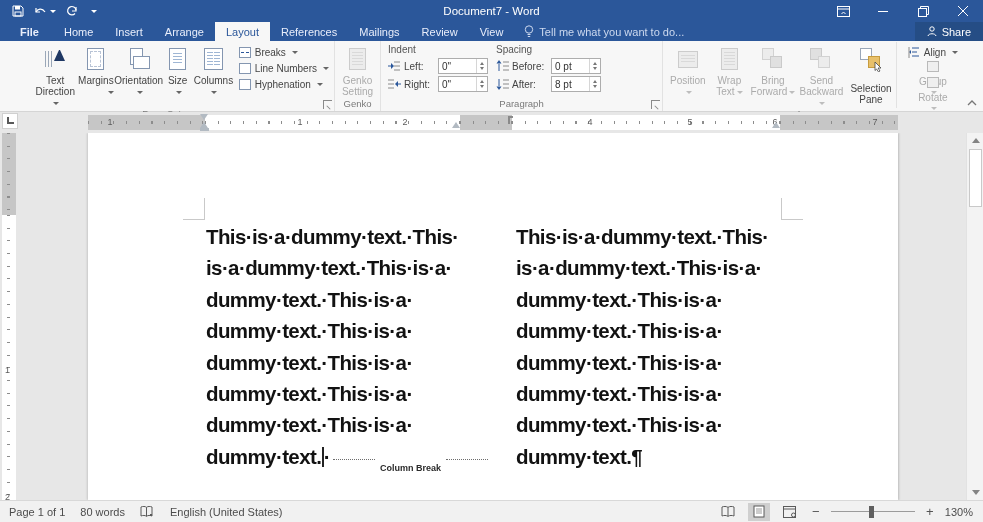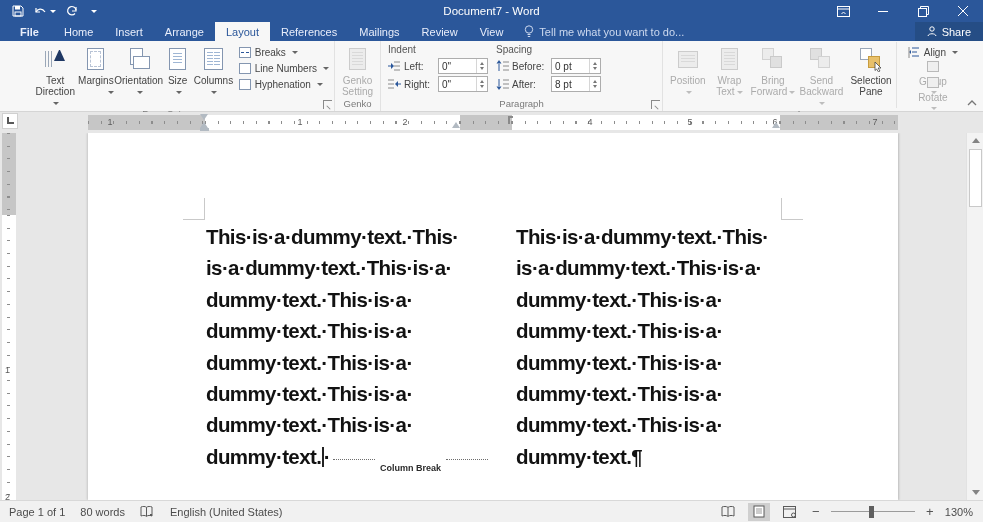--- a/index.html
+++ b/index.html
@@ -420,21 +420,21 @@
         </div>
         <div class="bigbtn dis" style="width:50px;">
           <span class="ib">
               <span class="ic-sq">
                 <span class="f" style="left:0;top:0;"></span>
                 <span class="b" style="right:2px;bottom:2px;"></span>
               </span>
             </span>
           <span class="blabel"><span>Send Backward</span><i class="dcar"></i></span>
         </div>
-        <div class="bigbtn" style="width:50px;">
+        <div class="bigbtn" style="width:50px;gap:8px;">
           <span class="ib">
               <span class="ic-sq sel">
                 <span class="b"></span>
                 <span class="f"></span>
             <svg style="position:absolute;right:0;bottom:-2px;" width="8" height="10" viewBox="0 0 8 10">
                   <path d="M1 0l6 6H4l2 3-1.6.8L2.6 7 1 8.5z" fill="#fff" stroke="#444" stroke-width="0.8"></path>
                 </svg>
           </span>
             </span>
           <span class="blabel">Selection Pane</span>

